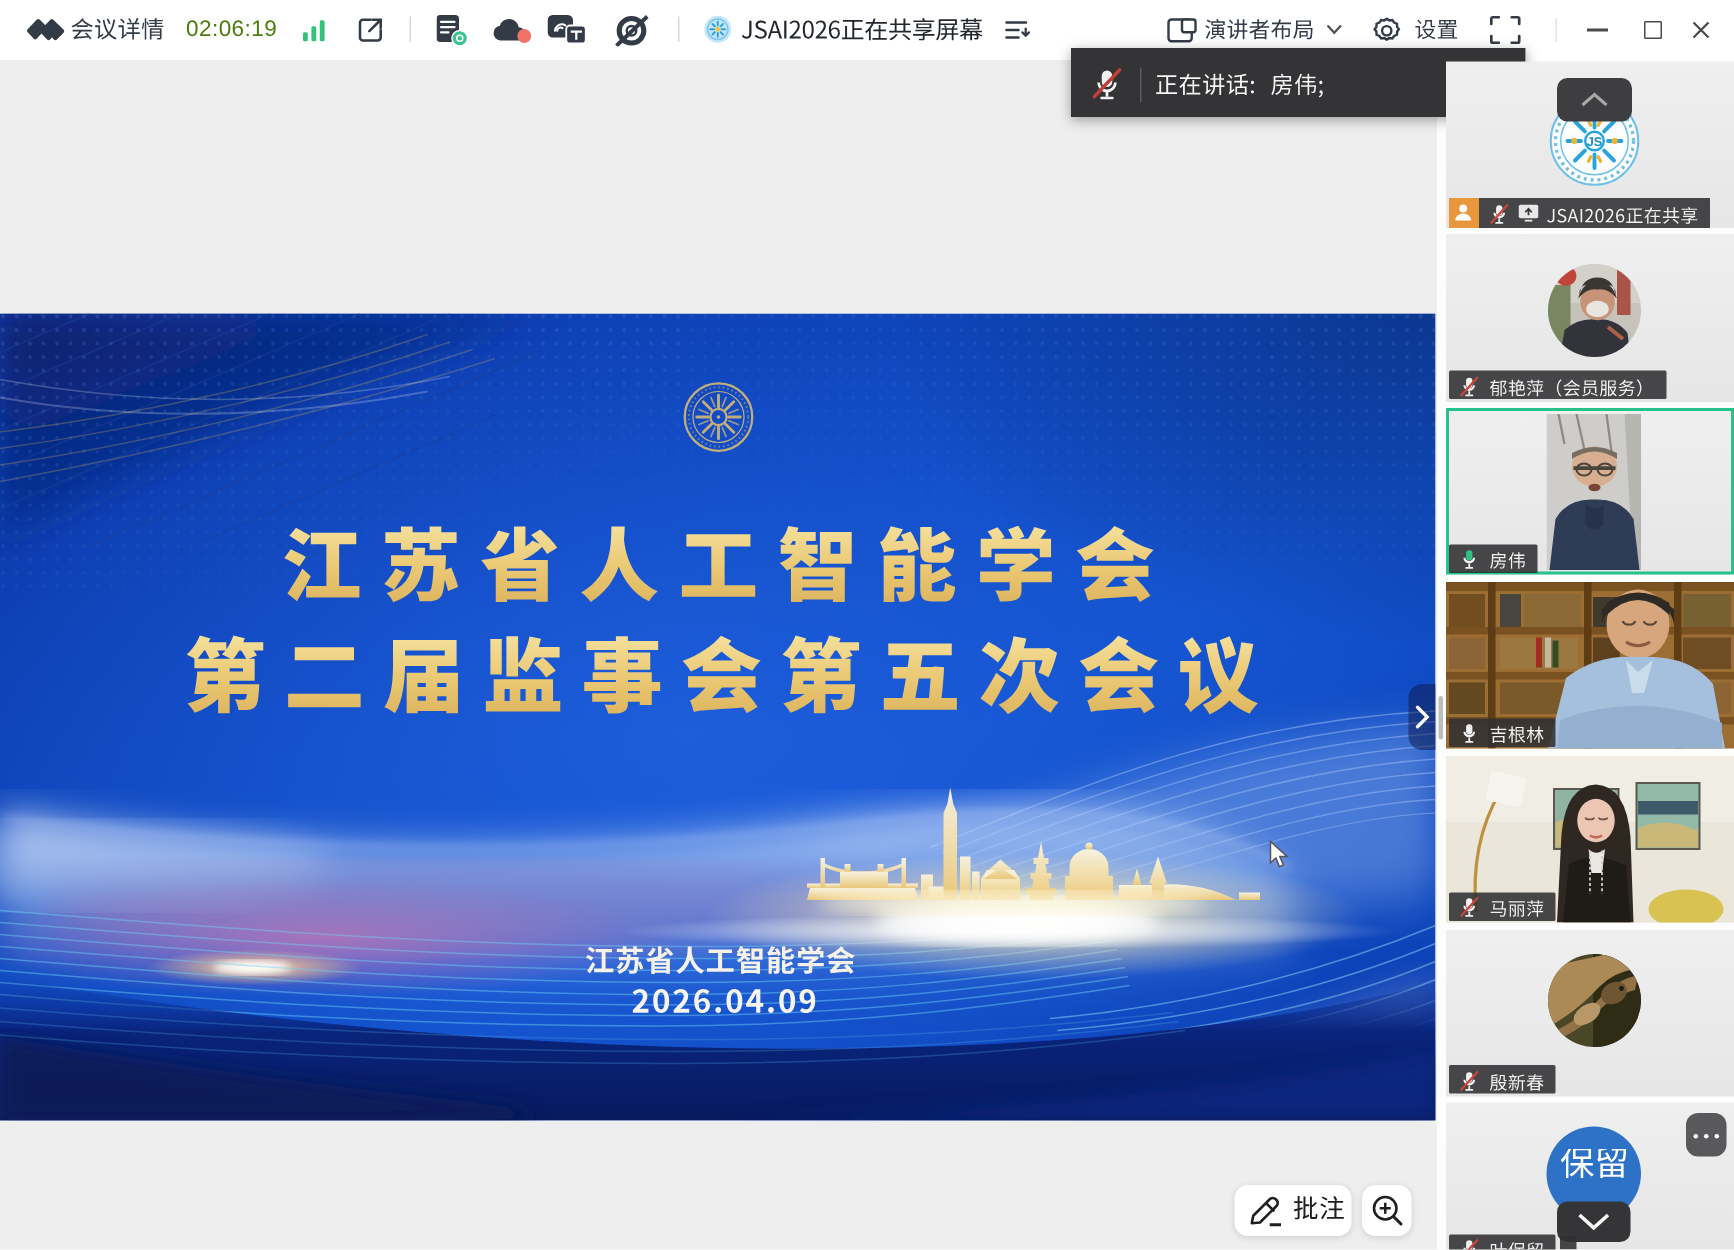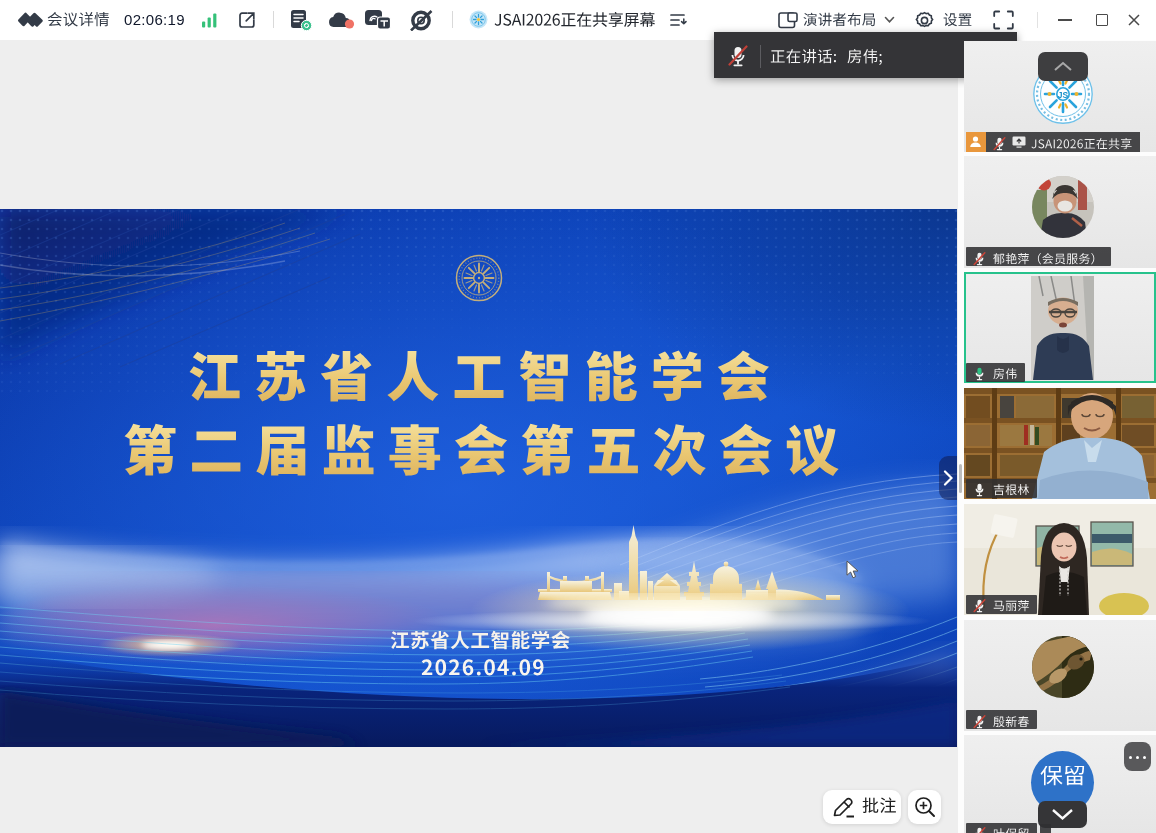--- a/index.html
+++ b/index.html
@@ -11,21 +11,21 @@
     <div class="abs" style="left:0;top:0;width:1156px;height:40px;background:#ffffff"></div>
     <svg class="abs" style="left:16px;top:11px" width="30" height="18" viewBox="0 0 30 18">
 <g fill="#333b47" stroke="#333b47" stroke-width="3" stroke-linejoin="round">
 <path d="M3.5,9.5 L9.5,3.2 L13.5,7.2 L7.5,13.7 Z"></path>
 <path d="M12.2,9.8 L18.5,3.3 L25.3,9.8 L20.9,14.2 L18.6,11.8 L16.4,14.2 Z"></path>
 </g>
     </svg>
     <svg style="position:absolute;left:46px;top:7.9px" width="67" height="22" viewBox="-1 -17.1 67 22">
       <path d="M2.4 0.9C3 0.7 3.9 0.6 12.1 -0.1C12.5 0.4 12.8 0.8 13 1.2L14 0.6C13.3 -0.6 11.9 -2.2 10.5 -3.5L9.5 -3C10.1 -2.4 10.7 -1.8 11.3 -1.1L4.2 -0.6C5.3 -1.6 6.4 -2.8 7.4 -4.1H14.2V-5.2H1.4V-4.1H5.8C4.8 -2.7 3.6 -1.5 3.2 -1.1C2.7 -0.7 2.4 -0.4 2 -0.3C2.2 0 2.4 0.6 2.4 0.9ZM7.8 -13C6.4 -10.9 3.7 -9 0.7 -7.7C0.9 -7.5 1.3 -7 1.5 -6.7C2.4 -7.1 3.3 -7.6 4.1 -8.1V-7.1H11.5V-8.2H4.3C5.6 -9.1 6.8 -10.1 7.8 -11.1C8.7 -10.2 10 -9.1 11.5 -8.2C12.3 -7.7 13.2 -7.2 14.1 -6.9C14.3 -7.2 14.7 -7.7 14.9 -7.9C12.4 -8.8 9.9 -10.4 8.5 -11.9L8.9 -12.5Z M24.1 -12.3C24.7 -11.3 25.4 -9.9 25.6 -9L26.7 -9.5C26.4 -10.4 25.7 -11.7 25.1 -12.7ZM17.5 -12C18.1 -11.2 19 -10.2 19.4 -9.5L20.3 -10.3C19.9 -10.9 19 -11.9 18.3 -12.6ZM28.6 -12.1C28.1 -8.8 27.3 -5.9 25.6 -3.6C24.1 -5.8 23.1 -8.6 22.6 -11.9L21.5 -11.7C22.1 -8 23.1 -5 24.8 -2.6C23.7 -1.4 22.3 -0.4 20.5 0.4C20.7 0.6 21.1 1.1 21.2 1.3C23 0.5 24.4 -0.5 25.6 -1.7C26.7 -0.4 28.2 0.6 30 1.3C30.2 1 30.5 0.5 30.8 0.3C29 -0.4 27.5 -1.4 26.4 -2.7C28.2 -5.2 29.2 -8.3 29.8 -11.9ZM16.4 -8.2V-7H18.6V-1.6C18.6 -0.8 18.2 -0.2 17.9 0C18.1 0.2 18.5 0.6 18.6 0.8C18.8 0.5 19.2 0.2 22 -1.7C21.9 -2 21.7 -2.4 21.6 -2.7L19.7 -1.4V-8.2Z M33.1 -11.9C33.9 -11.2 34.9 -10.2 35.5 -9.5L36.2 -10.4C35.7 -11 34.7 -12 33.8 -12.7ZM38.4 -12.6C39 -11.8 39.5 -10.7 39.8 -10.1L40.8 -10.5C40.6 -11.2 40 -12.2 39.5 -13ZM34.3 0.9V0.9C34.5 0.6 34.9 0.3 37.5 -1.7C37.3 -1.9 37.2 -2.4 37.1 -2.7L35.5 -1.5V-8.2H32V-7H34.4V-1.4C34.4 -0.7 33.9 -0.1 33.7 0.1C33.9 0.3 34.2 0.7 34.3 0.9ZM44.2 -13.1C43.9 -12.2 43.3 -10.9 42.7 -10H37.6V-9H41.2V-6.8H38.1V-5.8H41.2V-3.6H37.2V-2.5H41.2V1.2H42.3V-2.5H46.2V-3.6H42.3V-5.8H45.3V-6.8H42.3V-9H45.8V-10H44C44.5 -10.8 45 -11.8 45.4 -12.7Z M49.5 -13V1.2H50.5V-13ZM48.2 -10C48.1 -8.8 47.9 -7.1 47.5 -6L48.4 -5.7C48.8 -6.9 49 -8.7 49.1 -9.9ZM50.6 -10.4C51 -9.7 51.3 -8.7 51.5 -8.2L52.3 -8.6C52.1 -9.1 51.8 -10 51.4 -10.8ZM54 -3.3H59.6V-2.1H54ZM54 -4.1V-5.3H59.6V-4.1ZM56.2 -13V-11.8H52.3V-10.9H56.2V-9.9H52.6V-9.1H56.2V-8H51.8V-7.1H61.9V-8H57.4V-9.1H61.1V-9.9H57.4V-10.9H61.5V-11.8H57.4V-13ZM52.9 -6.2V1.2H54V-1.2H59.6V-0.1C59.6 0.1 59.5 0.2 59.3 0.2C59.1 0.2 58.4 0.2 57.6 0.2C57.7 0.4 57.9 0.9 57.9 1.2C59 1.2 59.7 1.2 60.2 1C60.6 0.8 60.7 0.5 60.7 -0.1V-6.2Z" fill="#333b47"></path>
     </svg>
-    <div class="abs" style="left:124px;top:11px;width:70px;font-size:15px;color:#0f172a;letter-spacing:.3px">02:06:19</div>
+    <div class="abs" style="left:124px;top:11px;width:70px;font-size:15px;color:#4d7c0f;letter-spacing:.3px">02:06:19</div>
     <svg class="abs" style="left:202px;top:13px" width="16" height="15" viewBox="0 0 16 15">
 <g fill="#35c179">
         <rect x="0" y="8.5" width="3.2" height="6" rx="1"></rect>
         <rect x="5.6" y="4.5" width="3.2" height="10" rx="1"></rect>
         <rect x="11.2" y="0.5" width="3.2" height="14" rx="1"></rect>
       </g>
     </svg>
     <svg class="abs" style="left:238px;top:11px" width="18" height="18" viewBox="0 0 18 18">
 <g fill="none" stroke="#333b47" stroke-width="1.7">
         <path d="M9.5,2.2 H4 a2,2 0 0 0 -2,2 V14 a2,2 0 0 0 2,2 H13.8 a2,2 0 0 0 2,-2 V8.5"></path>

